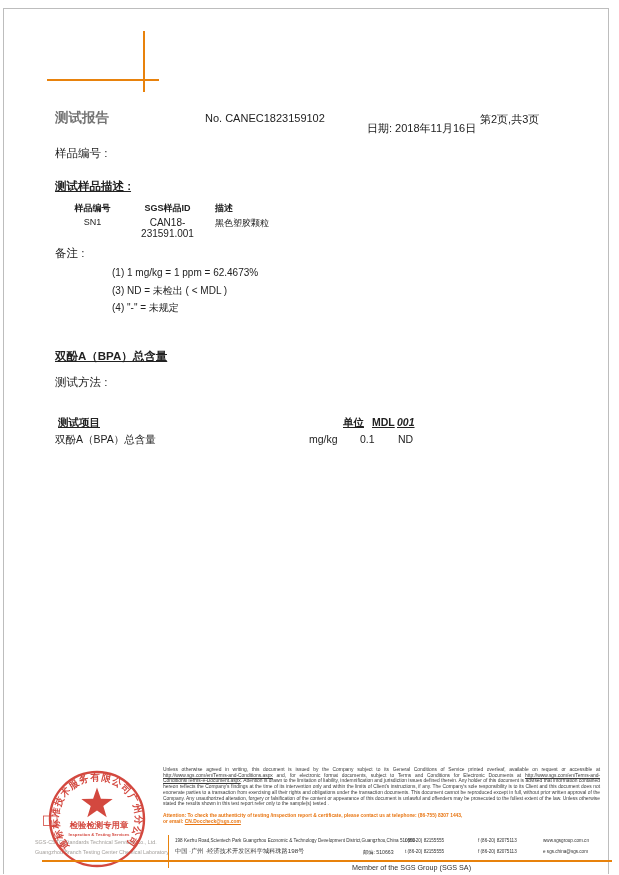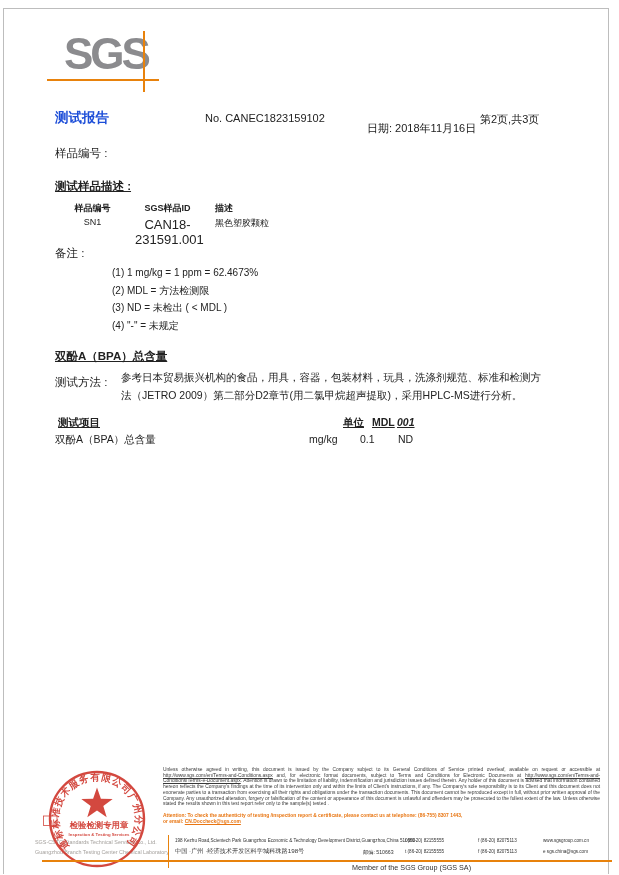--- a/index.html
+++ b/index.html
@@ -9,21 +9,21 @@
   
   .b-top{left:3px;top:8px;width:606px;height:1px;background:#bdbdbd;}
   .b-left{left:3px;top:8px;width:1px;height:866px;background:#bdbdbd;}
   .b-right{left:608px;top:8px;width:1px;height:866px;background:#bdbdbd;}
   
   .logo-text{left:64px;top:30px;font-size:44px;font-weight:bold;letter-spacing:-3px;
              color:#8b8b8e;line-height:48px;}
   .logo-hline{left:47px;top:79px;width:112px;height:2px;background:#e8820c;}
   .logo-vline{left:143px;top:31px;width:2px;height:61px;background:#e8820c;}
   
-  .title{left:55px;top:109px;font-size:13.5px;font-weight:bold;color:#1d4ed8;}
+  .title{left:55px;top:109px;font-size:13.5px;font-weight:bold;color:#737373;}
   .meta{font-size:11px;color:#222;top:112px;}
   
   .label{font-size:11.5px;color:#222;}
   .u-bold{font-weight:bold;text-decoration:underline;}
   
   .stab{font-size:9px;color:#222;}
   .stab-head{font-weight:bold;}
   .ctr{text-align:center;display:inline-block;}
   
   .note{font-size:10px;line-height:17.5px;color:#222;}
@@ -49,51 +49,47 @@
 </style>
 </head>
 <body>
 
 <div class="page">
 
   <div class="abs b-top"></div>
   <div class="abs b-left"></div>
   <div class="abs b-right"></div>
 
-  <div class="abs logo-text">SGS</div>
   <div class="abs logo-hline"></div>
   <div class="abs logo-vline"></div>
 
   <div class="abs title">测试报告</div>
   <div class="abs meta" style="left:205px;">No. CANEC1823159102</div>
   <div class="abs meta" style="left:367px;margin-top:9px;">日期: 2018年11月16日</div>
   <div class="abs meta" style="left:480px;">第2页,共3页</div>
 
   <div class="abs label" style="left:55px;top:146px;">样品编号 :</div>
   <div class="abs label u-bold" style="left:55px;top:179px;">测试样品描述 :</div>
 
   <div class="abs stab stab-head ctr" style="left:65px;top:202px;width:55px;">样品编号</div>
   <div class="abs stab stab-head ctr" style="left:135px;top:202px;width:65px;">SGS样品ID</div>
   <div class="abs stab stab-head" style="left:215px;top:202px;">描述</div>
   <div class="abs stab ctr" style="left:65px;top:217px;width:55px;">SN1</div>
-  <div class="abs stab ctr" style="left:135px;top:217px;width:65px;font-size:13px;">CAN18-231591.001</div>
+  <div class="abs stab ctr" style="left:135px;top:217px;width:65px;font-size:10px;">CAN18-231591.001</div>
   <div class="abs stab" style="left:215px;top:217px;">黑色塑胶颗粒</div>
 
   <div class="abs label" style="left:55px;top:246px;">备注 :</div>
   <div class="abs" style="left:112px;top:264px;">
     <div class="note">(1) 1 mg/kg = 1 ppm = 62.4673%</div>
-    <div class="note">(2) MDL = 方法检测限</div>
     <div class="note">(3) ND = 未检出 ( &lt; MDL )</div>
     <div class="note">(4) "-" = 未规定</div>
   </div>
 
   <div class="abs label u-bold" style="left:55px;top:349px;">双酚A（BPA）总含量</div>
   <div class="abs label" style="left:55px;top:375px;">测试方法 :</div>
-  <div class="abs method" style="left:121px;top:371px;">参考日本贸易振兴机构的食品，用具，容器，包装材料，玩具，洗涤剂规范、标准和检测方</div>
-  <div class="abs method" style="left:121px;top:389px;">法（JETRO 2009）第二部分D2章节(用二氯甲烷超声提取)，采用HPLC-MS进行分析。</div>
 
   <div class="abs rtab rtab-head" style="left:58px;top:416px;">测试项目</div>
   <div class="abs rtab rtab-head" style="left:311px;top:416px;margin-left:32px;">单位</div>
   <div class="abs rtab rtab-head" style="left:372px;top:416px;">MDL</div>
   <div class="abs rtab rtab-head ital" style="left:397px;top:416px;">001</div>
   <div class="abs rtab" style="left:55px;top:433px;">双酚A（BPA）总含量</div>
   <div class="abs rtab" style="left:309px;top:433px;">mg/kg</div>
   <div class="abs rtab" style="left:360px;top:433px;">0.1</div>
   <div class="abs rtab" style="left:398px;top:433px;">ND</div>
 

